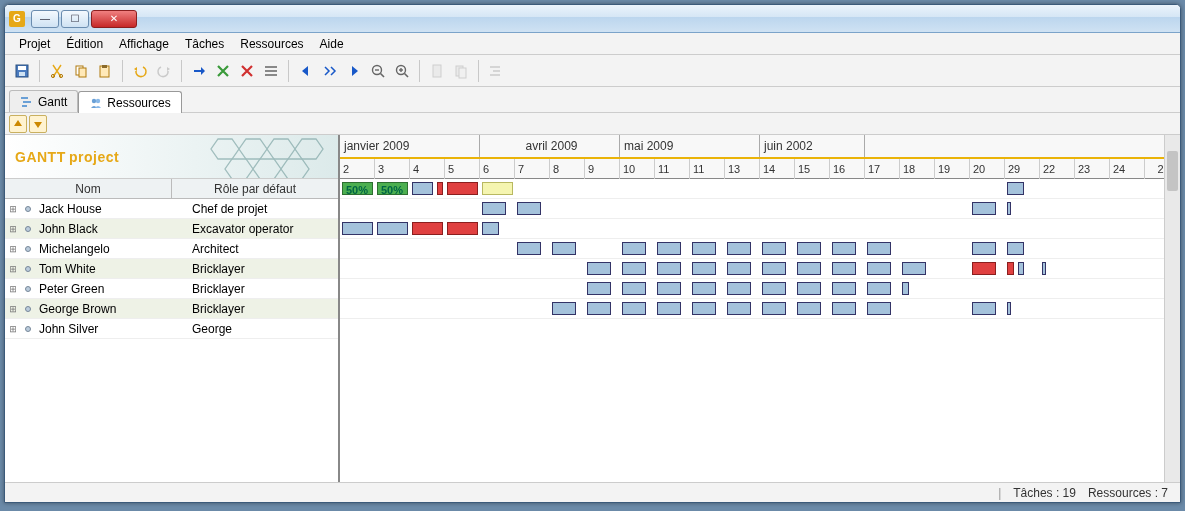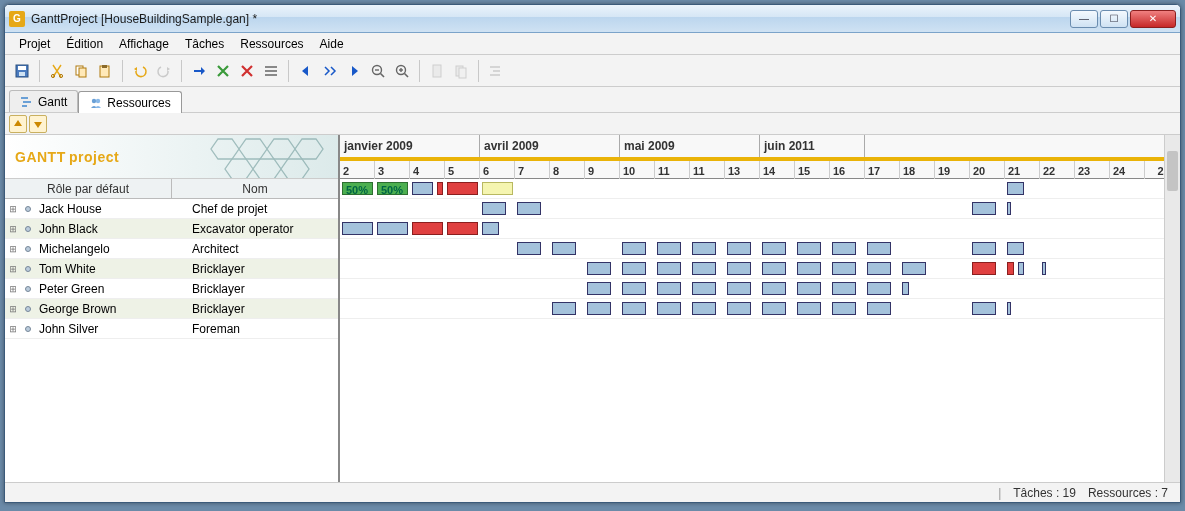--- a/index.html
+++ b/index.html
@@ -33,21 +33,21 @@
 .res-list { flex:1; background:#fff; overflow:hidden;}
 .res-row { height:20px; display:flex; align-items:center; border-bottom:1px solid #eee;}
 .res-row.alt { background:#eef2e6;}
 .res-row .expander { width:16px; text-align:center; color:#777; font-size:9px;}
 .res-row .bullet { width:14px; display:flex; align-items:center; justify-content:center;}
 .res-row .bullet span { width:6px; height:6px; border-radius:50%; background:#bcd; border:1px solid #789;}
 .res-row .name { flex:1; padding-left:4px;}
 .res-row .role { width:150px; padding-left:4px;}
 .right-pane { flex:1; display:flex; flex-direction:column; overflow:hidden; background:#fff; position:relative;}
 .timeline-header { height:44px; border-bottom:1px solid #888; display:flex; flex-direction:column; background:#f8f8f8;}
-.month-row, .week-row { flex:1; display:flex; border-bottom:4px solid #eab308;font-weight:bold;}
+.month-row, .week-row { flex:1; display:flex; border-bottom:2px solid #eab308;}
 .month-row .m-cell { border-right:1px solid #aaa; padding-left:4px; line-height:22px; color:#333; white-space:nowrap;}
 .week-row .w-cell { border-right:1px solid #ccc; padding-left:3px; line-height:21px; color:#333; font-size:11px;}
 .chart-rows { position:relative; flex:1; background:#fff;}
 .gantt-row { height:20px; border-bottom:1px solid #eee; position:relative;}
 .bar { position:absolute; top:3px; height:13px; border:1px solid #336; background:#a4c2db;}
 .bar.green { background:#4caf50; border-color:#2d6e30;}
 .bar.red { background:#e04040; border-color:#8b1e1e;}
 .bar.yellow { background:#f5f5b0; border-color:#b8b860;}
 .bar .pct { font-size:11px; color:#064; line-height:11px; padding-left:3px; font-weight:bold;}
 .statusbar { height:20px; background:#f3f3f3; border-top:1px solid #ccc; display:flex; align-items:center; justify-content:flex-end; padding:0 12px; gap:12px; color:#333;}
@@ -56,21 +56,20 @@
 .vscroll .thumb { position:absolute; top:16px; left:2px; right:2px; height:40px; background:#c4c4c4; border-radius:2px;}
 svg.icon { width:16px; height:16px; }
 </style>
 </head>
 <body>
 
 <div class="window">
 
   <div class="titlebar">
     <div class="app-icon">G</div>
-    <div class="title">GanttProject [HouseBuildingSample.gan] *</div>
     <div class="win-buttons">
       <div class="win-btn">—</div>
       <div class="win-btn">☐</div>
       <div class="win-btn close">✕</div>
     </div>
   </div>
 
   <div class="menubar">
     <div class="menu-item">Projet</div>
     <div class="menu-item">Édition</div>
@@ -246,22 +245,22 @@
             <polygon points="68,4 82,4 89,14 82,24 68,24 61,14"></polygon>
             <polygon points="96,4 110,4 117,14 110,24 96,24 89,14"></polygon>
             <polygon points="54,24 68,24 75,34 68,44 54,44 47,34"></polygon>
             <polygon points="82,24 96,24 103,34 96,44 82,44 75,34"></polygon>
             <polygon points="110,24 124,24 131,34 124,44 110,44 103,34"></polygon>
             <polygon points="124,4 138,4 145,14 138,24 124,24 117,14"></polygon>
           </g>
         </svg>
       </div>
       <div class="headers">
+        <div class="col-h">Nom</div>
         <div class="col-h">Rôle par défaut</div>
-        <div class="col-h">Nom</div>
       </div>
       <div class="res-list" id="res-list">
           <div class="res-row">
             <div class="expander">⊞</div>
             <div class="bullet">
               <span></span>
             </div>
             <div class="name">Jack House</div>
             <div class="role">Chef de projet</div>
           </div>
@@ -304,32 +303,32 @@
             </div>
             <div class="name">George Brown</div>
             <div class="role">Bricklayer</div>
           </div>
           <div class="res-row">
             <div class="expander">⊞</div>
             <div class="bullet">
               <span></span>
             </div>
             <div class="name">John Silver</div>
-            <div class="role">Foreman</div>
+            <div class="role">George</div>
           </div>
         </div>
     </div>
 
     <div class="right-pane">
       <div class="timeline-header">
         <div class="month-row" id="month-row">
             <div class="m-cell" style="width: 140px;">janvier 2009</div>
-            <div class="m-cell" style="width: 140px;">avril 2009</div>
+            <div class="m-cell" style="width: 140px; text-align: center;">avril 2009</div>
             <div class="m-cell" style="width: 140px;">mai 2009</div>
-            <div class="m-cell" style="width: 105px;">juin 2011</div>
+            <div class="m-cell" style="width: 105px;">juin 2002</div>
           </div>
         <div class="week-row" id="week-row">
             <div class="w-cell" style="width: 35px;">2</div>
             <div class="w-cell" style="width: 35px;">3</div>
             <div class="w-cell" style="width: 35px;">4</div>
             <div class="w-cell" style="width: 35px;">5</div>
             <div class="w-cell" style="width: 35px;">6</div>
             <div class="w-cell" style="width: 35px;">7</div>
             <div class="w-cell" style="width: 35px;">8</div>
             <div class="w-cell" style="width: 35px;">9</div>
@@ -337,21 +336,21 @@
             <div class="w-cell" style="width: 35px;">11</div>
             <div class="w-cell" style="width: 35px;">11</div>
             <div class="w-cell" style="width: 35px;">13</div>
             <div class="w-cell" style="width: 35px;">14</div>
             <div class="w-cell" style="width: 35px;">15</div>
             <div class="w-cell" style="width: 35px;">16</div>
             <div class="w-cell" style="width: 35px;">17</div>
             <div class="w-cell" style="width: 35px;">18</div>
             <div class="w-cell" style="width: 35px;">19</div>
             <div class="w-cell" style="width: 35px;">20</div>
-            <div class="w-cell" style="width: 35px;">21</div>
+            <div class="w-cell" style="width: 35px;">29</div>
             <div class="w-cell" style="width: 35px;">22</div>
             <div class="w-cell" style="width: 35px;">23</div>
             <div class="w-cell" style="width: 35px;">24</div>
             <div class="w-cell" style="width: 35px; text-align: center;">25</div>
           </div>
       </div>
       <div class="chart-rows" id="chart-rows">
           <div class="gantt-row">
             <div class="bar green" style="left: 2px; width: 31px;"><span class="pct">50%</span></div>
             <div class="bar green" style="left: 37px; width: 31px;"><span class="pct">50%</span></div>

